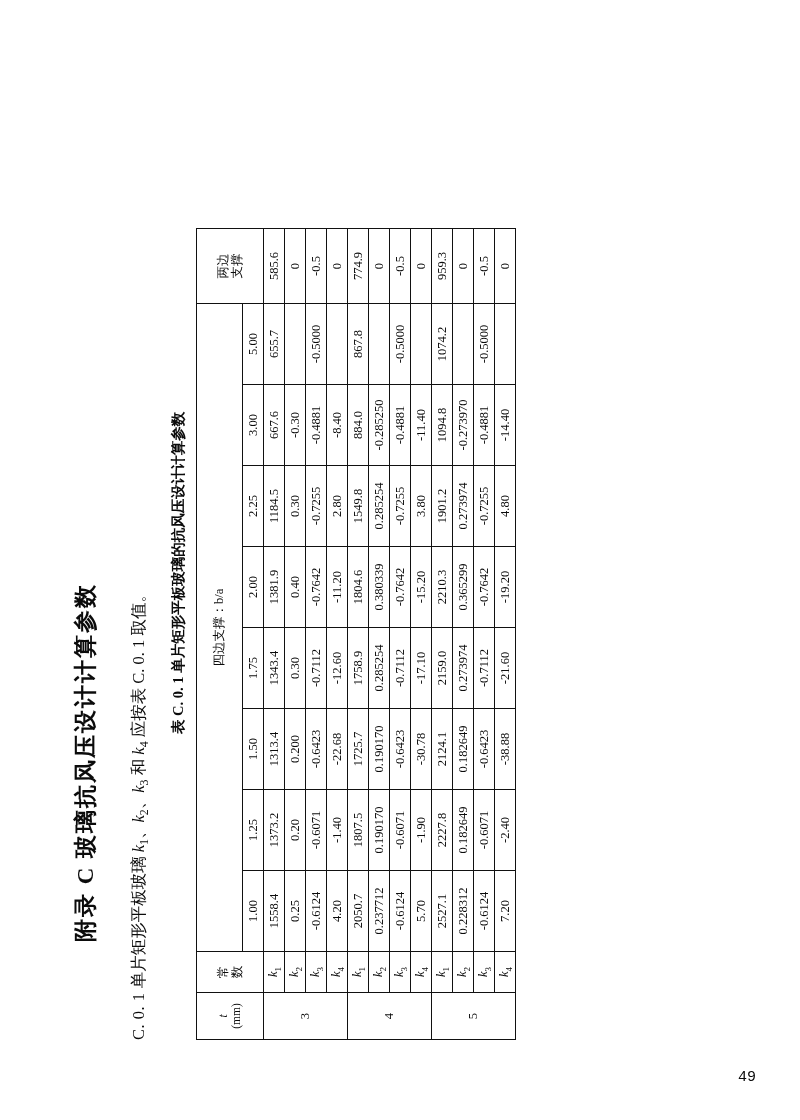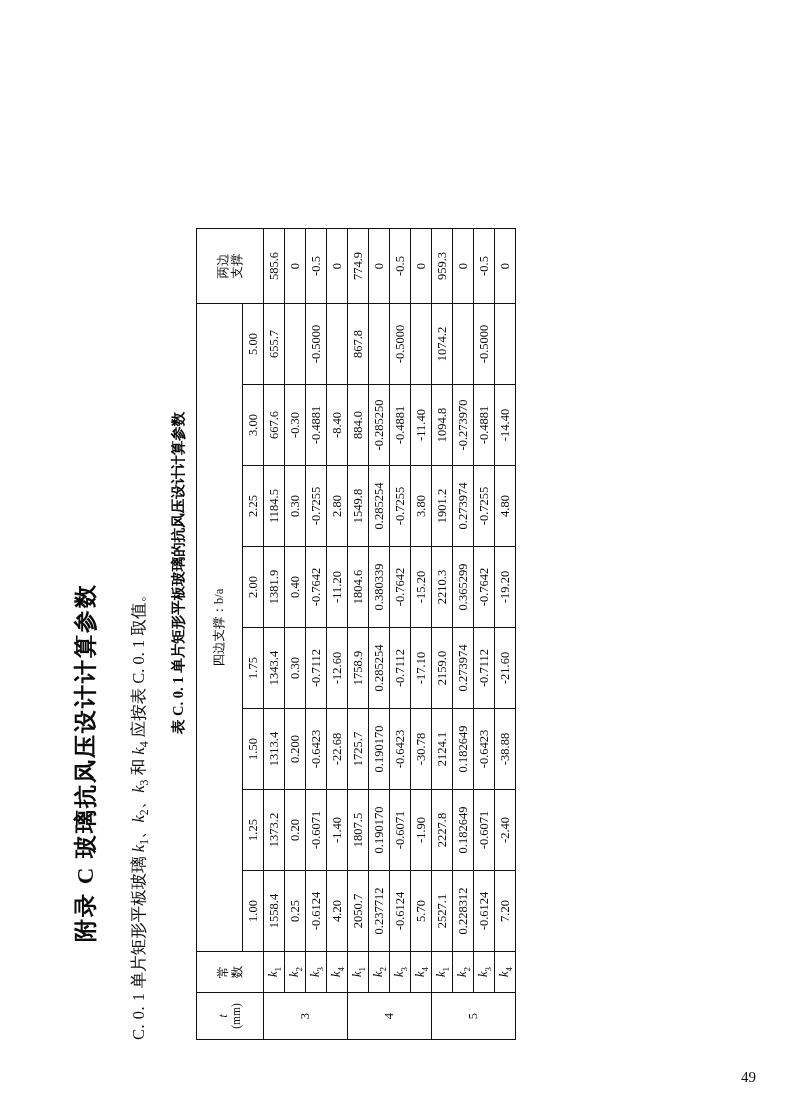--- a/index.html
+++ b/index.html
@@ -109,21 +109,21 @@
     font-size: 12.5px;
     line-height: 1.15;
   }
   .bq { font-style: italic; }
 
   .page-num {
     position: absolute;
     right: 44px;
     bottom: 34px;
     font-size: 15px;
-    font-family: Liberation Serif, serif;
+    font-family: Liberation Mono, monospace;
   }
 </style>
 </head>
 <body>
 
 <div class="page-rot">
 
   <div class="appendix-title">附录 C  玻璃抗风压设计计算参数</div>
 
   <div class="section-head">

